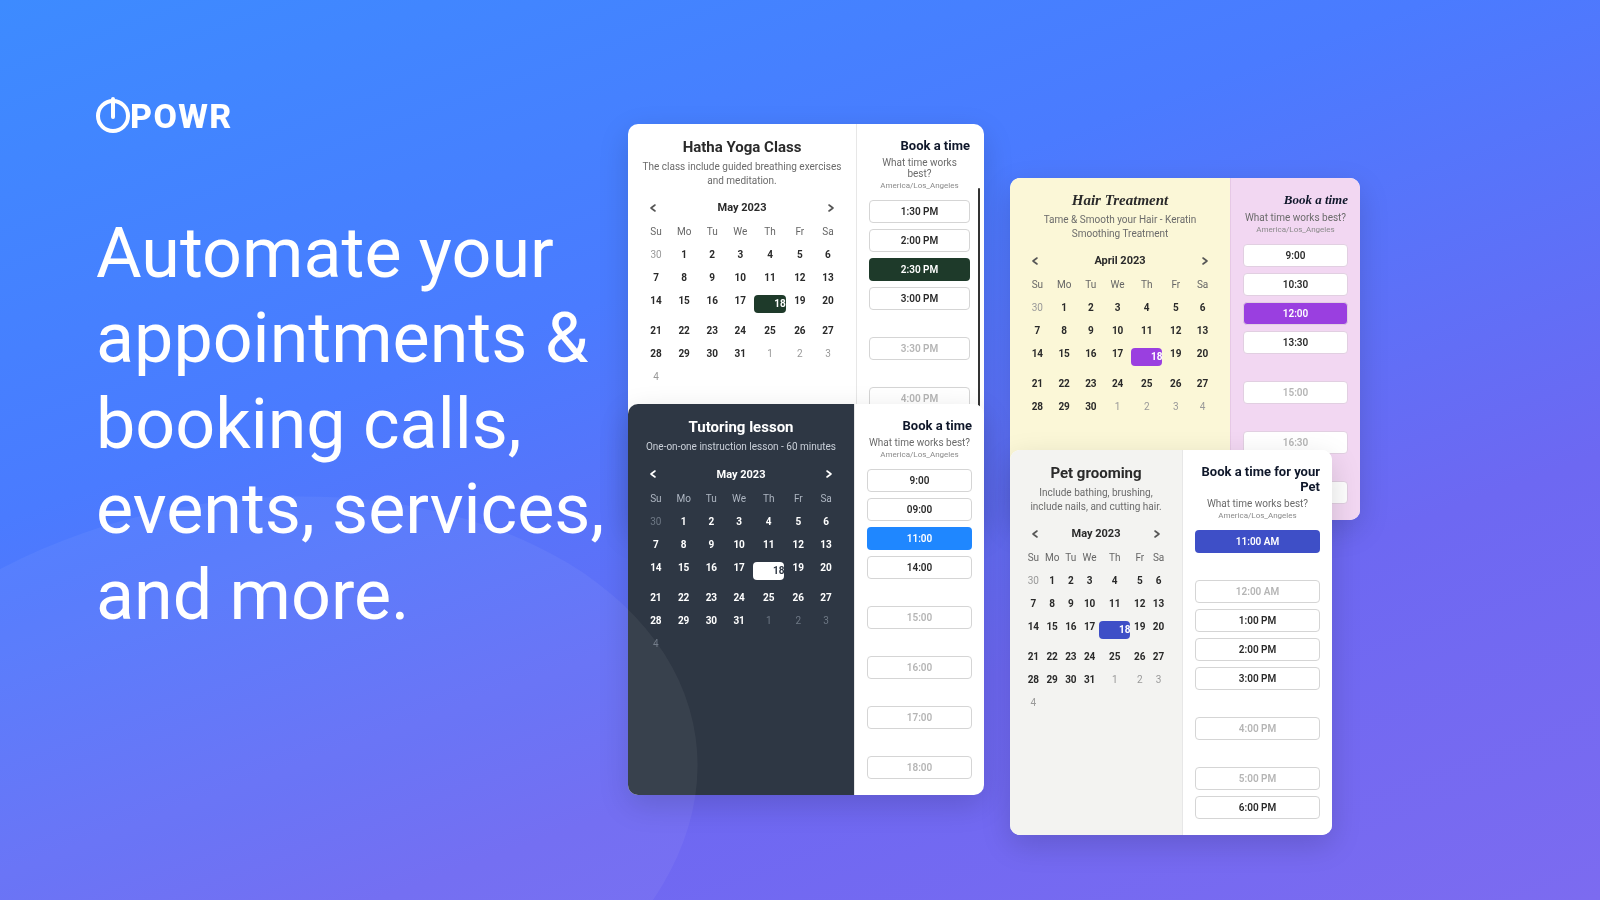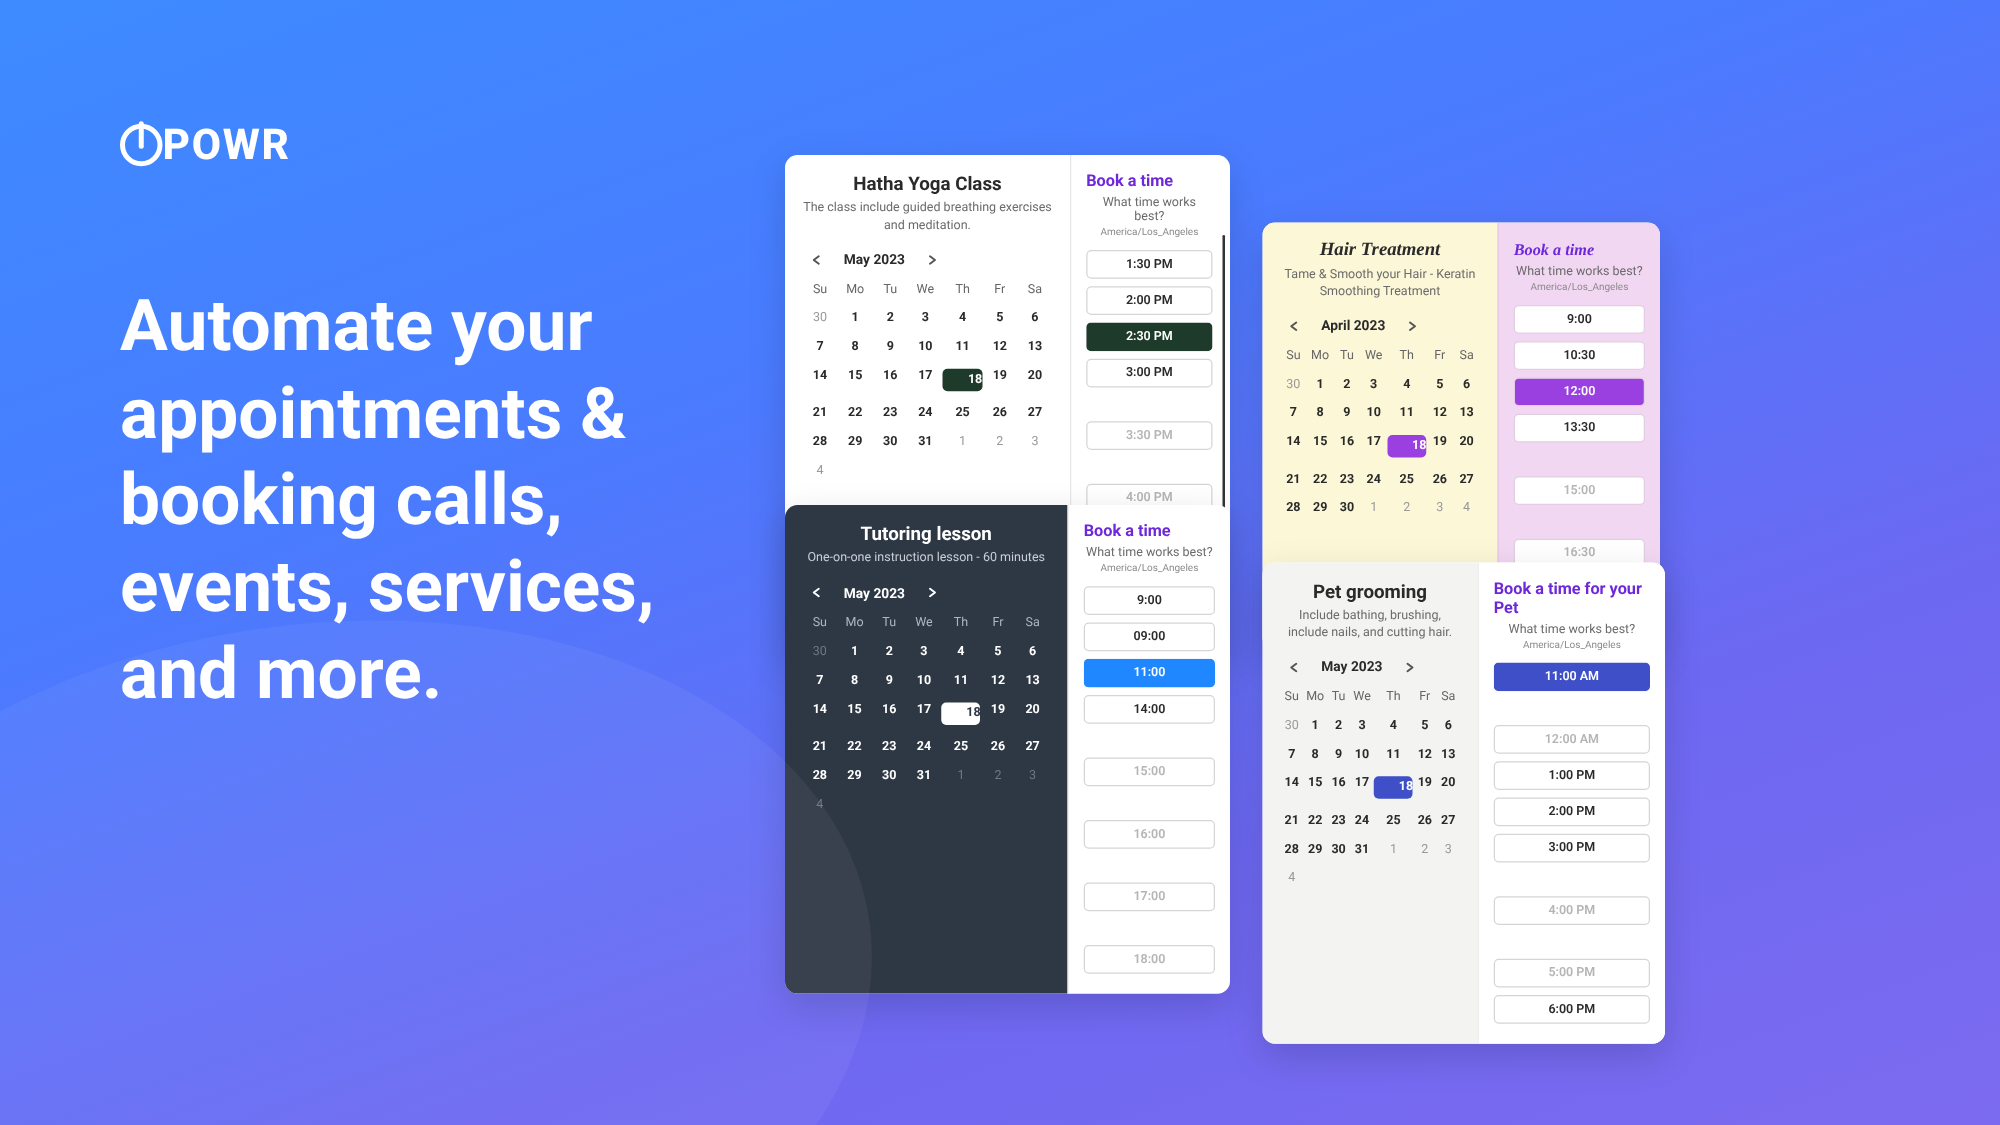--- a/index.html
+++ b/index.html
@@ -37,59 +37,59 @@
   }
   .logo-mark::after {
     content: ""; position: absolute;
     left: 50%; top: -6px; width: 4px; height: 22px;
     background: #fff; transform: translateX(-50%);
     border-radius: 2px;
   }
   .logo-text { font-size: 34px; font-weight: 800; letter-spacing: 0.04em; }
   .headline {
     position: absolute;
-    left: 96px; top: 226px;
+    left: 96px; top: 211px;
     width: 520px;
     color: #fff;
-    font-size: 57px; line-height: 1.22; font-weight: 700;
+    font-size: 70px; line-height: 1.22; font-weight: 400;
   }
 
   .card {
     position: absolute;
     background: #fff;
     border-radius: 10px;
     box-shadow: 0 10px 30px rgba(0,0,0,0.15);
     display: flex;
     overflow: hidden;
   }
   .card-left { flex: 1 1 auto; padding: 14px 14px 10px 14px; }
   .card-right {
     flex: 0 0 130px; padding: 14px 12px 10px 12px;
     border-left: 1px solid #e7e7e7;
     position: relative;
   }
   .card-title { text-align: center; font-size: 15px; font-weight: 700; color: #2a2a2a; }
   .card-sub { text-align: center; font-size: 10px; color: #6b6b6b; margin-top: 4px; line-height: 1.35; }
   .cal-head {
-    display: flex; align-items: center; justify-content: flex-start;
+    display: flex; align-items: center; justify-content: space-between;
     margin-top: 14px; padding: 0 6px; gap: 17px;
   }
   .cal-nav { width: 10px; height: 10px; display: flex; align-items: center; justify-content: center; cursor: pointer; }
   .cal-nav svg { width: 10px; height: 10px; }
   .cal-month { font-size: 11px; font-weight: 700; color: #2a2a2a; }
   .cal-grid { display: grid; grid-template-columns: repeat(7, 1fr); margin-top: 8px; row-gap: 4px; }
   .cal-dow, .cal-day { text-align: center; font-size: 10px; padding: 4px 0; }
   .cal-dow { color: #666; }
   .cal-day { color: #999; }
   .cal-day.in { color: #2a2a2a; font-weight: 700; }
   .cal-day.in.sel span {
     display: inline-block; min-width: 18px; line-height: 18px;
     border-radius: 4px; color: #fff; padding-left: 20px;
   }
-  .book-title { text-align: left; font-size: 13px; font-weight: 700; color: #6d28d9; }
+  .book-title { text-align: right; font-size: 13px; font-weight: 700; color: #0f172a; }
   .book-sub   { text-align: center; font-size: 10px; color: #6b6b6b; margin-top: 4px; }
   .book-tz    { text-align: center; font-size: 8px;  color: #8a8a8a; margin-top: 2px; }
   .slots { margin-top: 10px; position: relative; }
   .slot {
     font-size: 10px; text-align: center; padding: 5px 0;
     border: 1px solid #d5d5d5; border-radius: 4px;
     margin-bottom: 6px; color: #2a2a2a; font-weight: 600;
     background: #fff;
   }
   .slot.dim { color: #b5b5b5; margin-top: 27px; }
@@ -112,21 +112,21 @@
   #c2 .card-title, #c2 .cal-month { color: #fff; }
   #c2 .card-sub { color: #c9cfd8; }
   #c2 .cal-dow { color: #aeb6c2; }
   #c2 .cal-day { color: #6e7885; }
   #c2 .cal-day.in { color: #fff; }
   #c2 .cal-day.in.sel span { background: #fff; color: #2e3744; }
   #c2 .cal-nav svg path { stroke: #fff; }
   #c2 .slot.sel { background: #1f87ff; }
 
   
-  #c3 { left: 1010px; top: 178px; width: 318px; }
+  #c3 { left: 1010px; top: 178px; width: 350px; }
   #c3 .card-left  { background: #fbf7d7; }
   #c3 .card-right { background: #f2d7f2; border-left-color: #e6c8e6; }
   #c3 .card-title { font-family: Georgia, 'Times New Roman', serif; font-style: italic; font-weight: 600; }
   #c3 .book-title { font-family: Georgia, 'Times New Roman', serif; font-style: italic; font-weight: 600; }
   #c3 .cal-day.in.sel span { background: #9a3fe0; }
   #c3 .slot.sel { background: #9a3fe0; }
   #c3 .slot { border-color: #e1cfe1; }
 
   
   #c4 { left: 1010px; top: 450px; width: 322px; }

